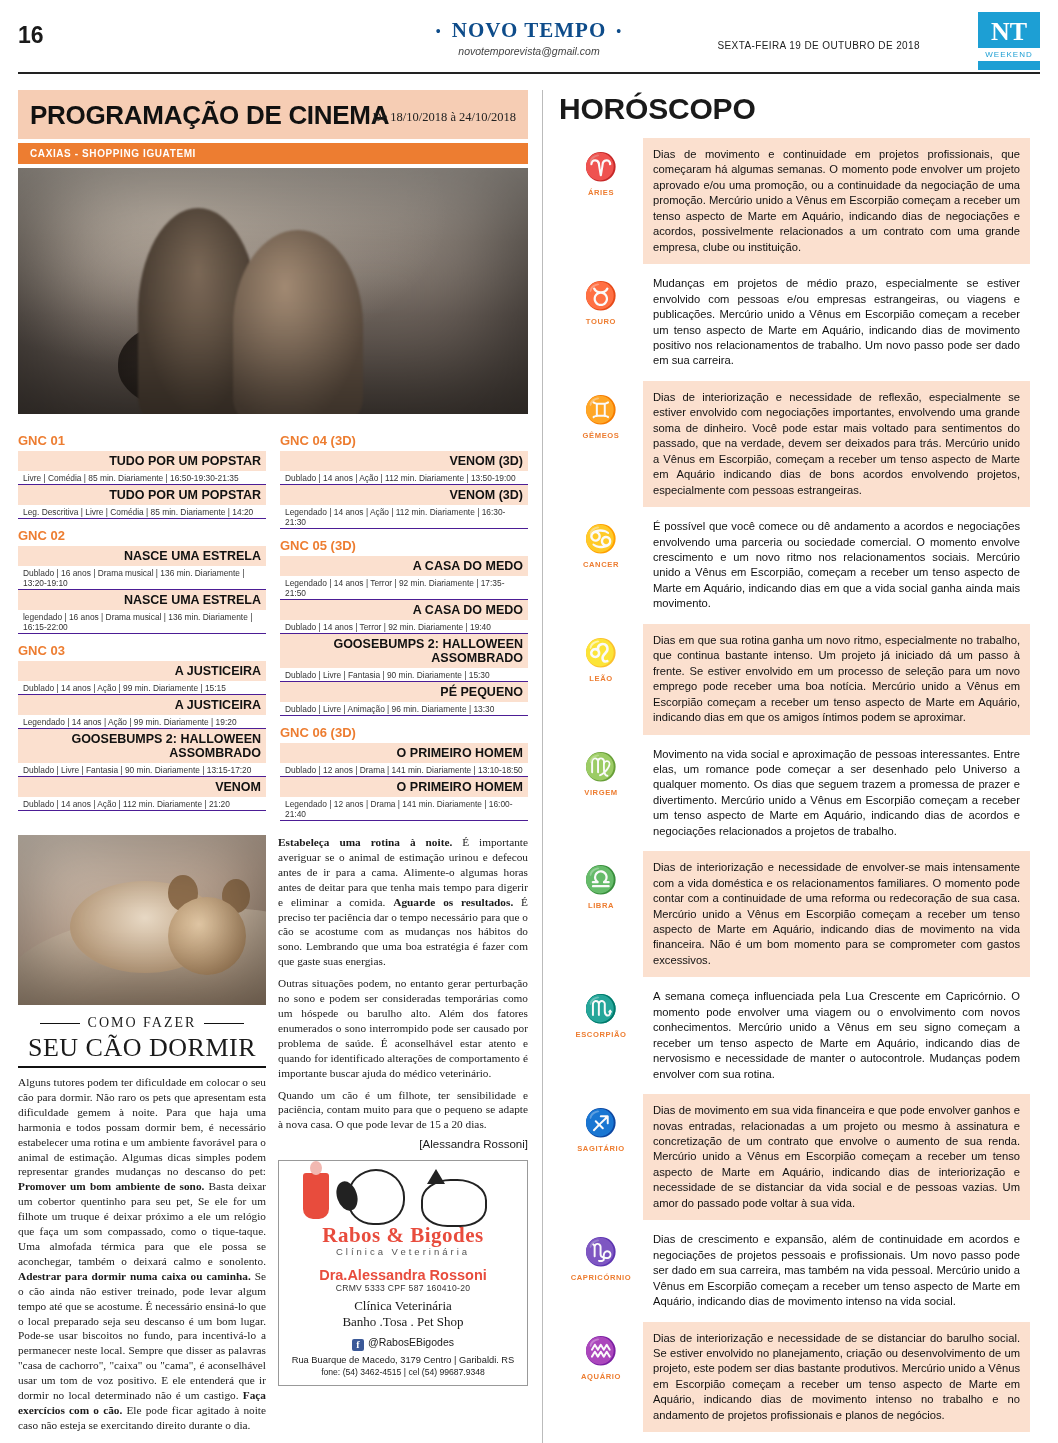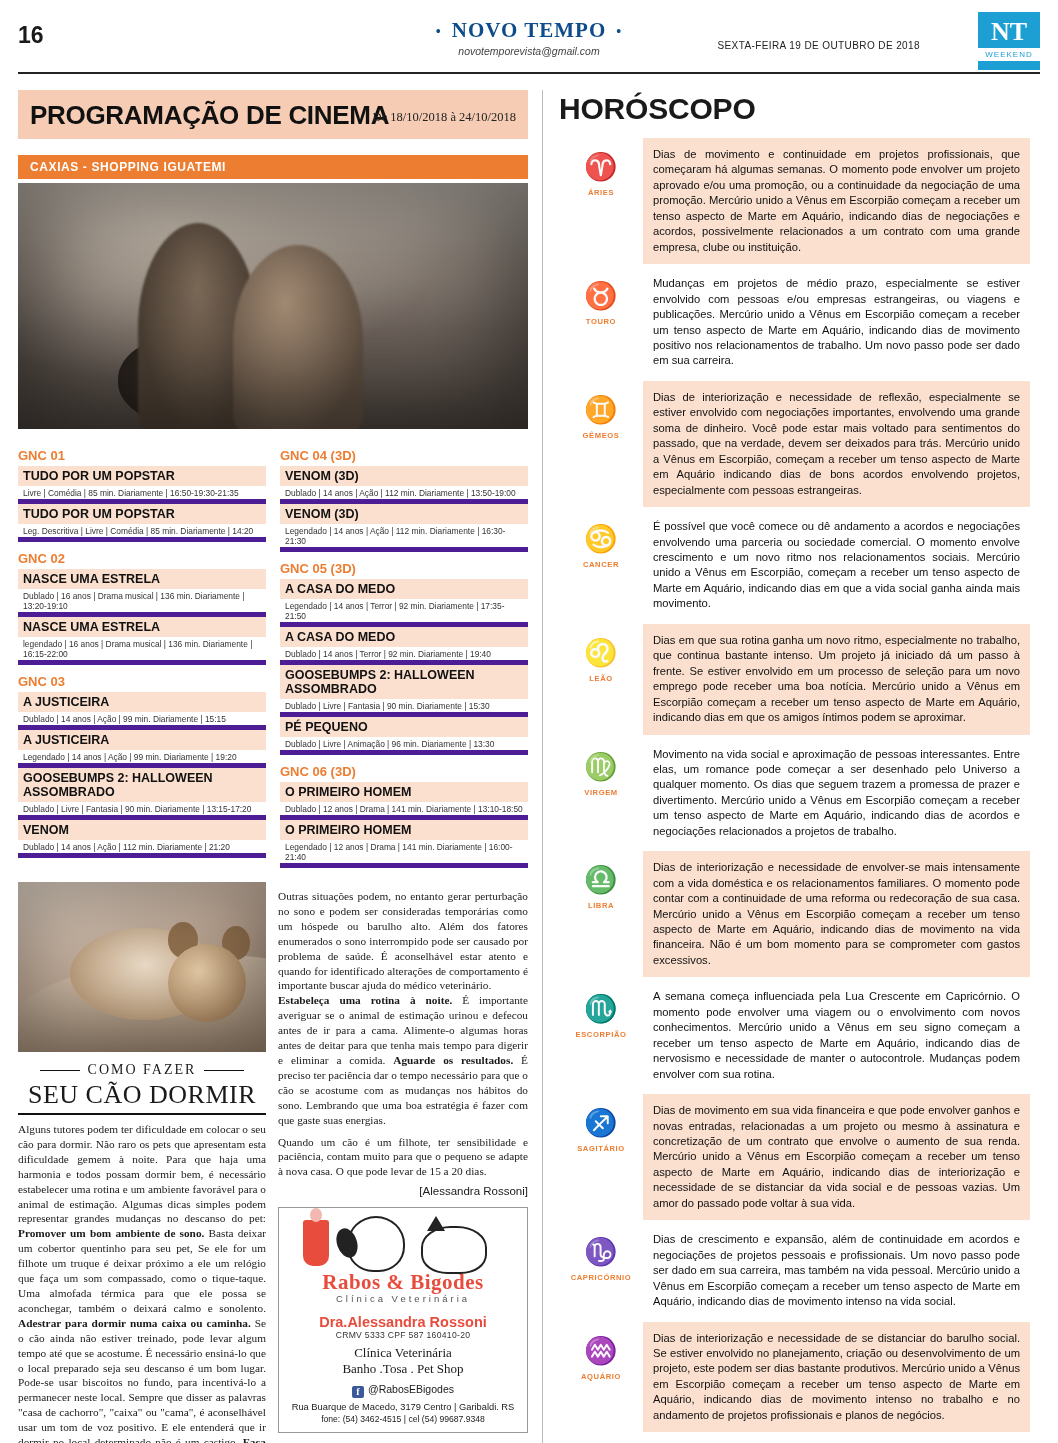--- a/index.html
+++ b/index.html
@@ -28,37 +28,37 @@
 
   
   .cols { position:relative; margin:10px 18px 0 18px; display:flex; gap:0; }
   .left-col { width:525px; padding-right:14px; border-right:1px solid #bbb; }
   .right-col { width:487px; padding-left:16px; }
 
   
   .cine-head { background:#f6cdb4; padding:10px 12px 8px 12px; position:relative; }
   .cine-title { font-size:26px; font-weight:bold; color:#111; letter-spacing:-.3px; display:inline-block; }
   .cine-dates { font-size:12.5px; color:#222; position:absolute; right:12px; bottom:14px; font-family:"Liberation Serif", serif; }
-  .cine-sub { background:#ed7d31; color:#fff; font-size:12px; font-weight:bold; letter-spacing:.6px; padding:5px 12px; margin-top:16px; }
+  .cine-sub { background:#ed7d31; color:#fff; font-size:10px; font-weight:bold; letter-spacing:.6px; padding:5px 12px; margin-top:4px; }
 
   
   .movie-photo { width:100%; height:246px; margin-top:4px; position:relative; overflow:hidden;
     background:linear-gradient(180deg,#bfb7ae 0%,#8e847b 30%,#6a6059 60%,#4a423c 100%); }
   .mp-figA { position:absolute; left:120px; top:40px; width:120px; height:210px; background:radial-gradient(ellipse at 50% 30%, #7d6a58 0%, #4a3e33 70%); border-radius:50% 50% 10% 10%; filter:blur(1px); }
   .mp-figB { position:absolute; left:215px; top:62px; width:130px; height:190px; background:radial-gradient(ellipse at 40% 30%, #a38b74 0%, #5b4c3f 75%); border-radius:50% 50% 12% 12%; filter:blur(1px); }
   .mp-guitar { position:absolute; left:100px; top:150px; width:160px; height:95px; background:radial-gradient(ellipse at 50% 50%, #3a322c 0%, #241e1a 80%); border-radius:48%; filter:blur(.6px); }
   .mp-light { position:absolute; left:0; top:0; width:100%; height:100%; background:radial-gradient(ellipse at 30% 18%, rgba(255,240,220,.40) 0%, rgba(0,0,0,0) 55%); }
   .mp-vig { position:absolute; inset:0; box-shadow:inset 0 0 90px 30px rgba(0,0,0,.45); }
 
   
   .show-cols { display:flex; gap:14px; margin-top:10px; }
   .show-col { width:calc(50% - 7px); }
   .room { color:#ed7d31; font-weight:bold; font-size:13px; margin:9px 0 3px 0; }
-  .film-name { background:#fbe0cf; font-weight:bold; font-size:12.5px; padding:3px 5px; color:#111; }
-  .film-meta { font-size:8.4px; color:#333; padding:2px 5px 1px 5px; border-bottom:5px solid #4c1d95; }
+  .film-name { background:#fbe0cf; font-weight:bold; font-size:12.5px; padding:3px 5px; color:#111;text-align:right; }
+  .film-meta { font-size:8.4px; color:#333; padding:2px 5px 1px 5px; border-bottom:1px solid #4c1d95; }
 
   
   .dog-sec { margin-top:14px; display:flex; gap:12px; }
   .dog-left { width:248px; }
   .dog-right { width:250px; }
   .dog-photo { width:100%; height:170px; overflow:hidden; position:relative;
     background:linear-gradient(160deg,#d9ccbe 0%,#b9a391 45%,#7e6a58 100%); }
   .dp-blanket { position:absolute; left:-10px; bottom:-10px; width:130%; height:62%; background:linear-gradient(180deg,#c9b7a3,#8b7763); border-radius:50% 50% 0 0; transform:rotate(-6deg); }
   .dp-dog { position:absolute; left:52px; top:46px; width:150px; height:92px; background:radial-gradient(ellipse at 50% 40%, #e8d9c5 0%, #b99c7c 70%); border-radius:50%; }
   .dp-toy { position:absolute; left:150px; top:62px; width:78px; height:78px; background:radial-gradient(circle at 40% 35%, #e2c8a5 0%, #9f7d58 80%); border-radius:50%; }
@@ -203,25 +203,25 @@
           <div class="headline">SEU CÃO DORMIR</div>
           <div class="body-text">
             <span>Alguns tutores podem ter dificuldade em colocar o seu cão para dormir. Não raro os pets que apresentam esta dificuldade gemem à noite. Para que haja uma harmonia e todos possam dormir bem, é necessário estabelecer uma rotina e um ambiente favorável para o animal de estimação. Algumas dicas simples podem representar grandes mudanças no descanso do pet:</span>
             <b>Promover um bom ambiente de sono.</b><span> Basta deixar um cobertor quentinho para seu pet, Se ele for um filhote um truque é deixar próximo a ele um relógio que faça um som compassado, como o tique-taque. Uma almofada térmica para que ele possa se aconchegar, também o deixará calmo e sonolento.</span>
             <b>Adestrar para dormir numa caixa ou caminha.</b><span> Se o cão ainda não estiver treinado, pode levar algum tempo até que se acostume. É necessário ensiná-lo que o local preparado seja seu descanso é um bom lugar. Pode-se usar biscoitos no fundo, para incentivá-lo a permanecer neste local. Sempre que disser as palavras "casa de cachorro", "caixa" ou "cama", é aconselhável usar um tom de voz positivo. E ele entenderá que ir dormir no local determinado não é um castigo.</span>
             <b>Faça exercícios com o cão.</b><span> Ele pode ficar agitado à noite caso não esteja se exercitando direito durante o dia.</span>
           </div>
         </div>
 
         <div class="dog-right">
-          <div class="body-text">Outras situações podem, no entanto gerar perturbação no sono e podem ser consideradas temporárias como um hóspede ou barulho alto. Além dos fatores enumerados o sono interrompido pode ser causado por problema de saúde. É aconselhável estar atento e quando for identificado alterações de comportamento é importante buscar ajuda do médico veterinário.</div>
           <div class="body-text" style="margin-top:0">
             <b>Estabeleça uma rotina à noite.</b><span> É importante averiguar se o animal de estimação urinou e defecou antes de ir para a cama. Alimente-o algumas horas antes de deitar para que tenha mais tempo para digerir e eliminar a comida.</span>
             <b>Aguarde os resultados.</b><span> É preciso ter paciência dar o tempo necessário para que o cão se acostume com as mudanças nos hábitos do sono. Lembrando que uma boa estratégia é fazer com que gaste suas energias.</span>
           </div>
+          <div class="body-text">Outras situações podem, no entanto gerar perturbação no sono e podem ser consideradas temporárias como um hóspede ou barulho alto. Além dos fatores enumerados o sono interrompido pode ser causado por problema de saúde. É aconselhável estar atento e quando for identificado alterações de comportamento é importante buscar ajuda do médico veterinário.</div>
           <div class="body-text">Quando um cão é um filhote, ter sensibilidade e paciência, contam muito para que o pequeno se adapte à nova casa. O que pode levar de 15 a 20 dias.</div>
           <div class="byline">[Alessandra Rossoni]</div>
 
           <div class="ad">
             <div class="ad-logo">
               <div class="cup"></div>
               <div class="dogimg"></div>
               <div class="catimg"></div>
               <div style="position:absolute;left:0;right:0;bottom:6px;">
                 <div class="ad-brand">Rabos &amp; Bigodes</div>

